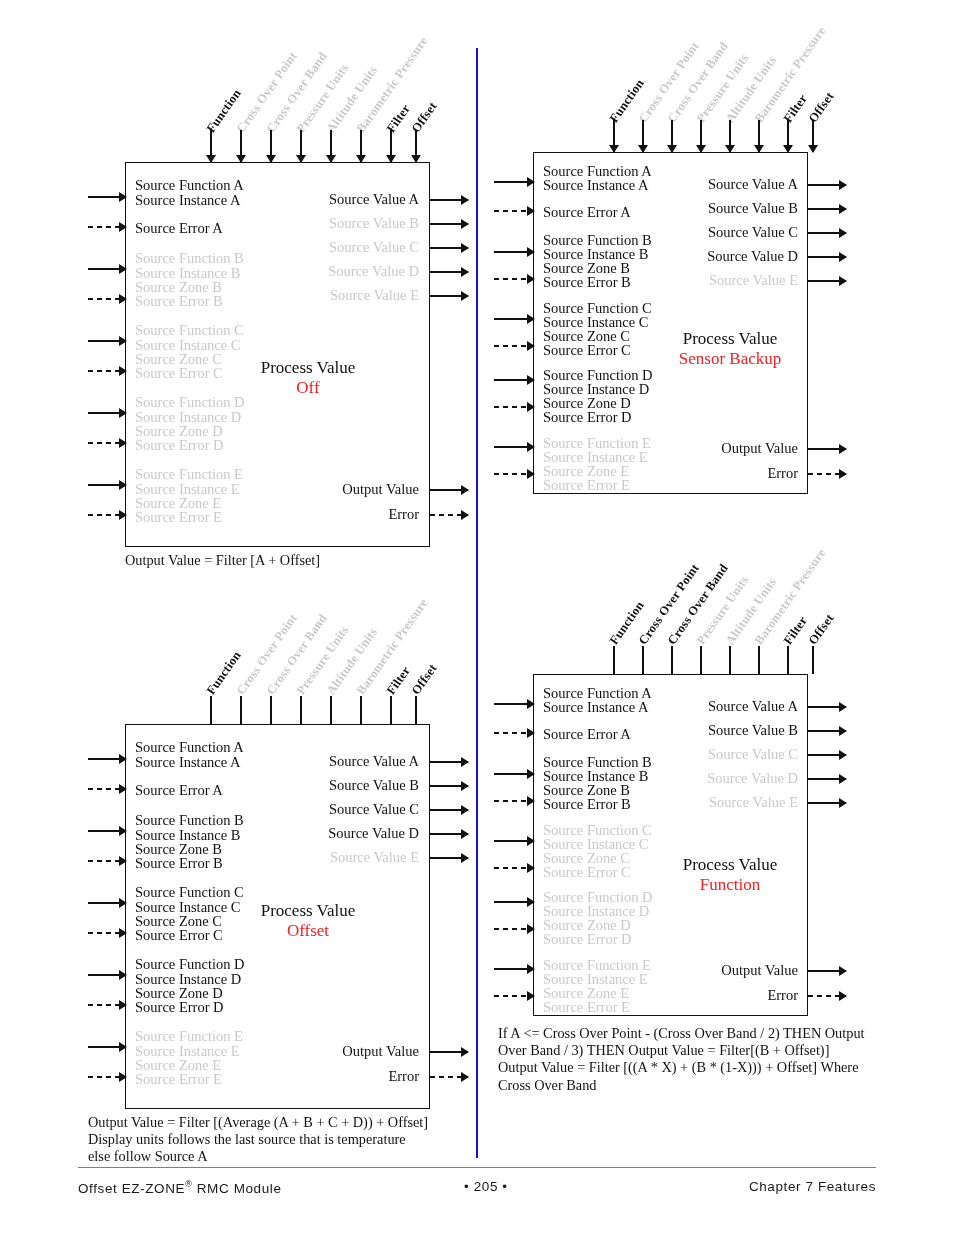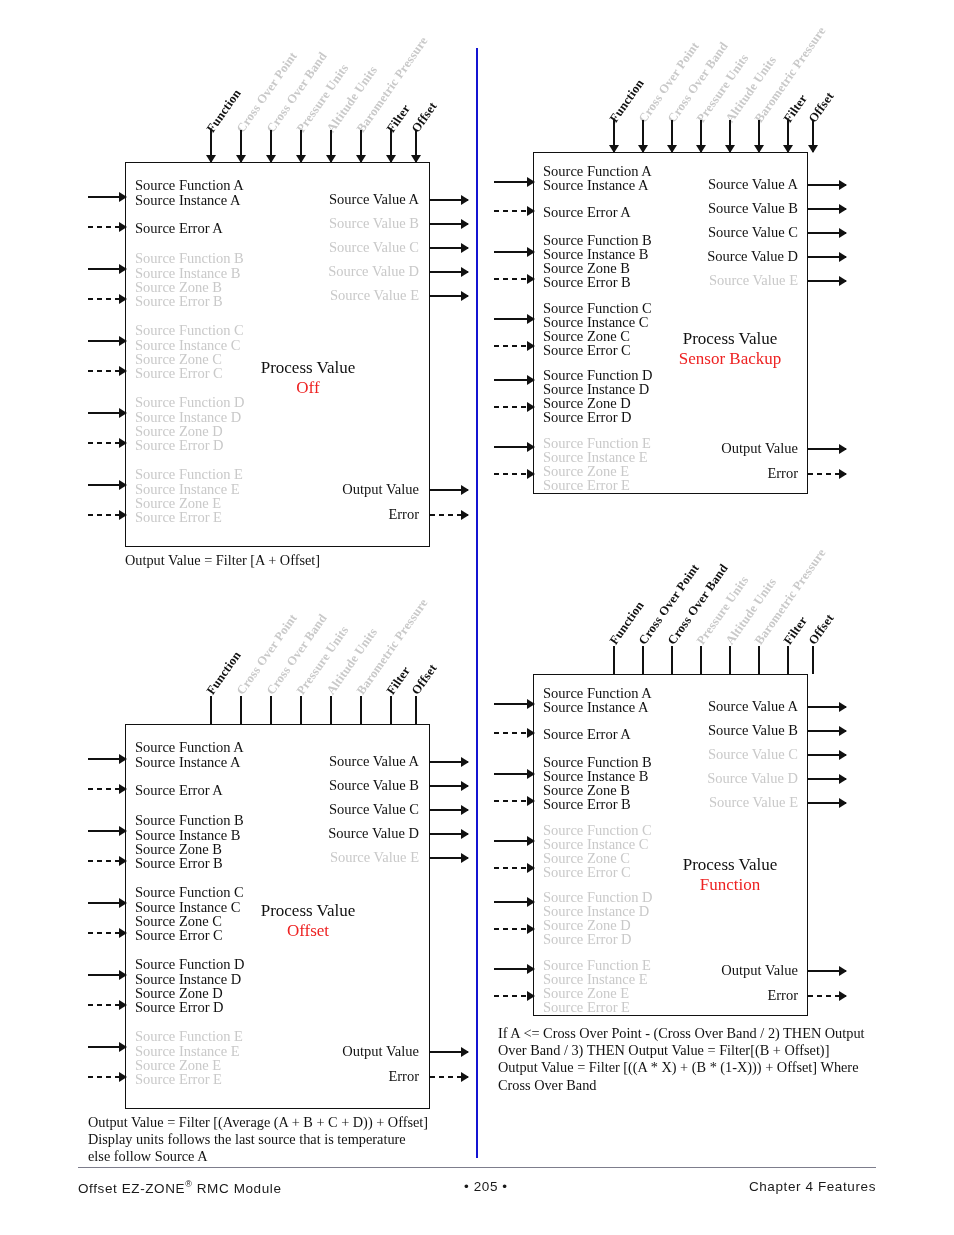--- a/index.html
+++ b/index.html
@@ -533,16 +533,16 @@
       <div>Over Band / 3) THEN Output Value = Filter[(B + Offset)]</div>
       <div>Output Value = Filter [((A * X) + (B * (1-X))) + Offset] Where</div>
       <div>Cross Over Band</div>
     </div>
   </div>
 
   <div id="footer-rule"></div>
   <div id="footer">
     <div class="f-left"><span>Offset EZ-ZONE</span><sup>®</sup><span> RMC Module</span></div>
     <div class="f-mid">•  205  •</div>
-    <div class="f-right">Chapter 4 Features</div>
+    <div class="f-right">Chapter 7 Features</div>
   </div>
 
 </div>
 
 </body></html>

